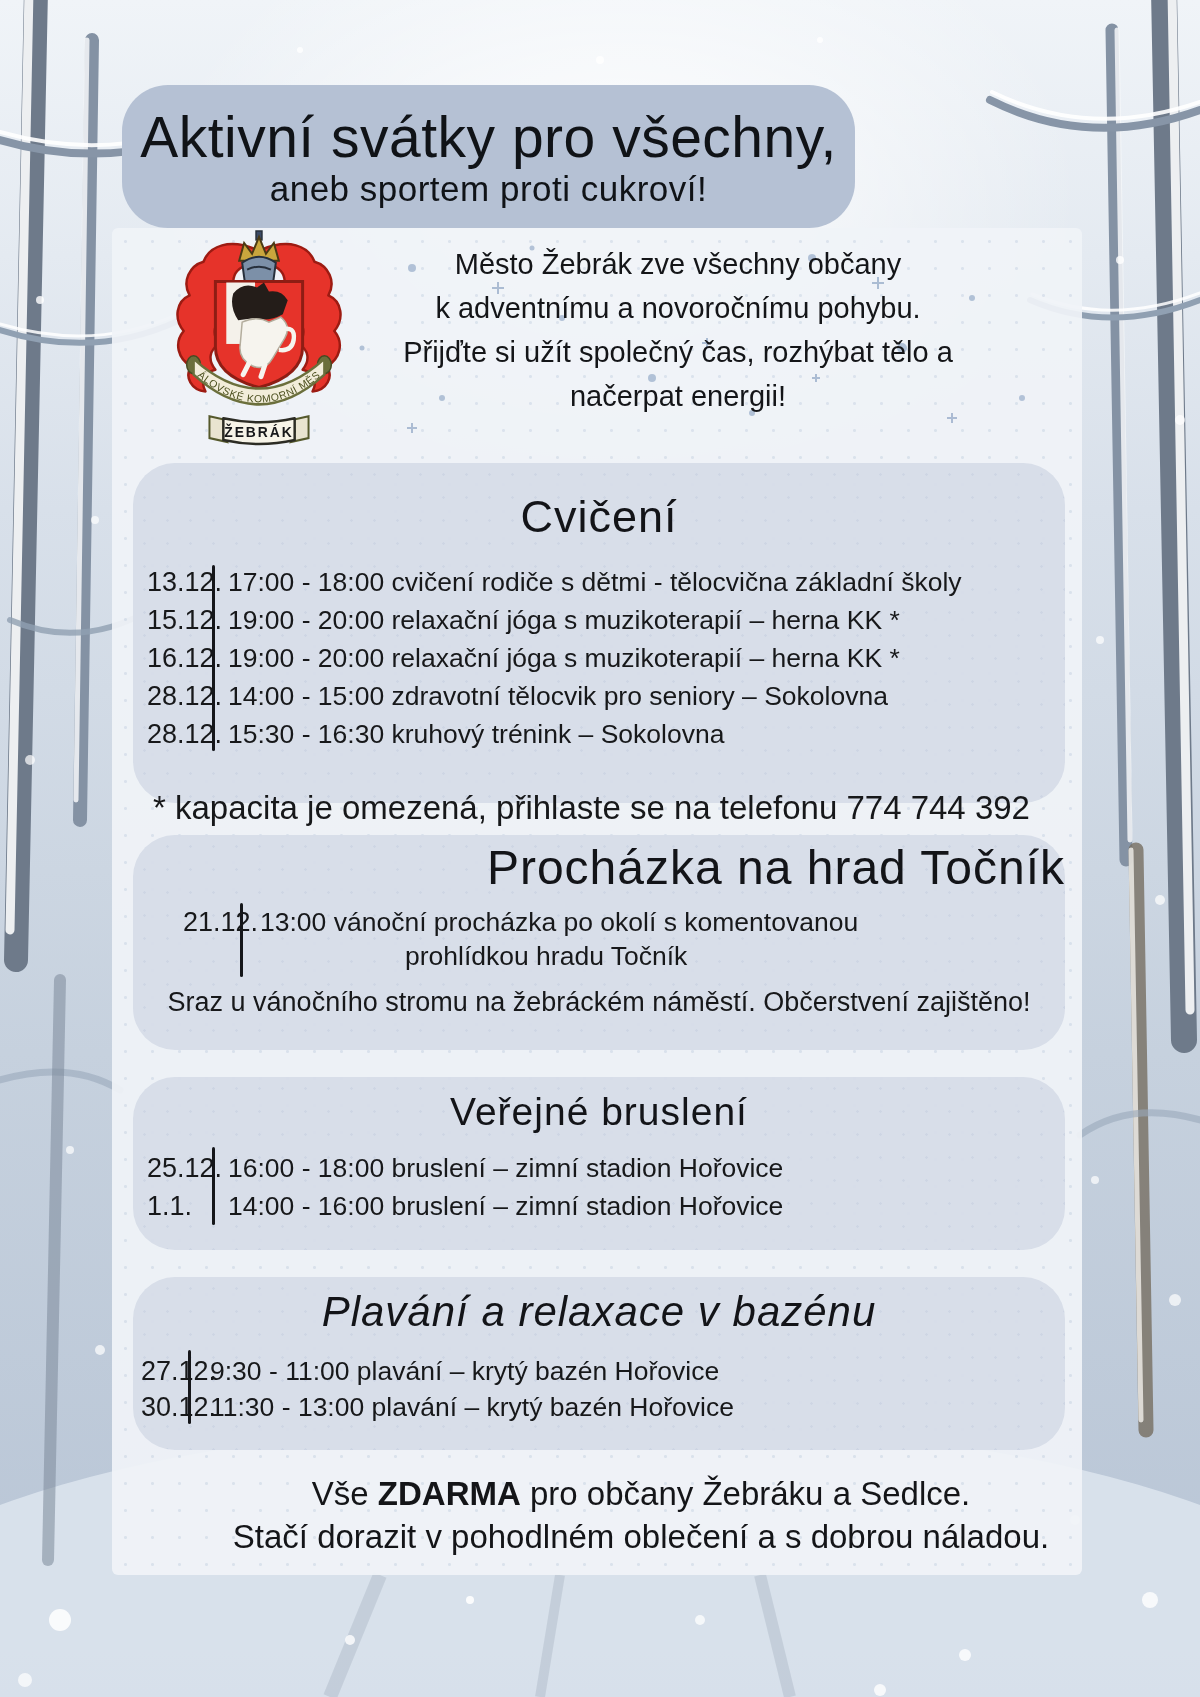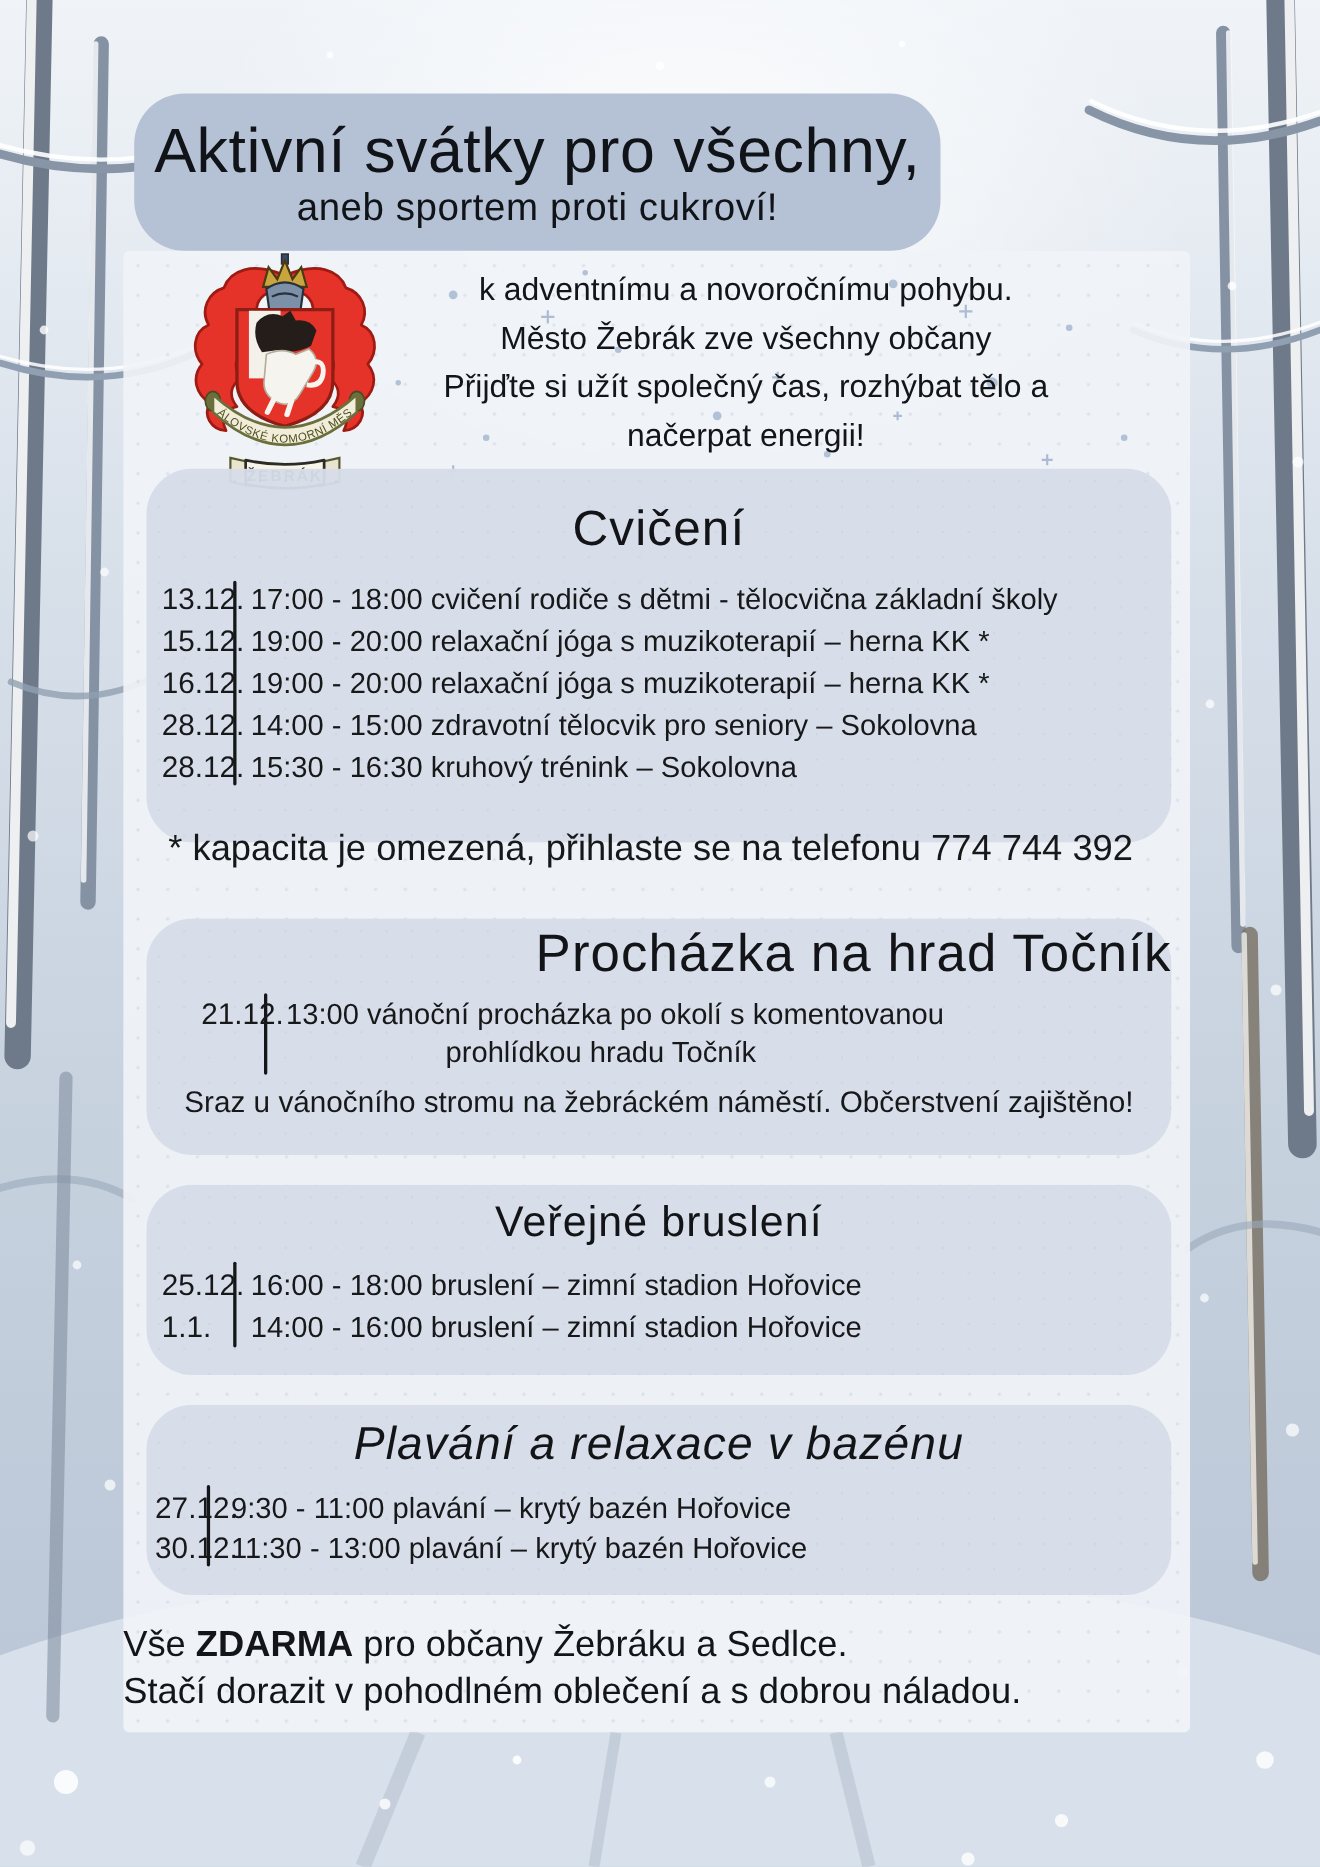--- a/index.html
+++ b/index.html
@@ -32,21 +32,21 @@
     font-size:29px;line-height:44px;text-align:center;color:#141518;
   }
   
   .panel{
     position:absolute;left:133px;width:932px;z-index:3;
     background:rgba(214,221,232,.96);border-radius:42px;
     background-image:radial-gradient(rgba(130,150,185,.12) 1px, transparent 1.5px);
     background-size:23px 23px;
   }
   .panel .heading{position:absolute;left:0;width:100%;text-align:center;font-weight:normal;letter-spacing:1px;color:#131418;margin:0;}
-  .p1{top:426px;height:340px;}
+  .p1{top:463px;height:340px;}
   .p2{top:835px;height:215px;}
   .p3{top:1077px;height:173px;}
   .p4{top:1277px;height:173px;}
   .p1 .heading{top:30px;font-size:45px;line-height:48px;}
   .p2 .heading{top:10px;font-size:48px;line-height:46px;text-align:right;}
   .p3 .heading{top:12px;font-size:39px;line-height:46px;}
   .p4 .heading{top:12px;font-size:42px;line-height:46px;font-style:italic;}
   .rows{position:absolute;}
   .row{display:flex;align-items:flex-start;}
   .date{flex:none;font-size:27px;color:#17181a;}
@@ -70,21 +70,21 @@
   .p4 .rows{left:8px;top:76px;}
   .p4 .row{height:36px;align-items:center;}
   .p4 .date{width:58px;}
   .p4 .txt{padding-left:11px;}
   .p4 .rule{left:55px;top:73px;height:74px;}
   .note1{position:absolute;left:20px;top:326px;font-size:33px;color:#17181a;}
   .note2{position:absolute;left:0;top:152px;width:100%;text-align:center;font-size:27px;color:#17181a;}
   
   .footer{
     position:absolute;left:112px;top:1472px;width:1058px;z-index:3;
-    text-align:left;font-size:33px;line-height:43px;color:#141518;
+    text-align:center;font-size:33px;line-height:43px;color:#141518;
   }
   .footer b{font-weight:bold;}
 </style>
 </head>
 <body>
 
 <svg class="bg" viewBox="0 0 1200 1697" preserveAspectRatio="none" aria-hidden="true">
   <defs>
     <linearGradient id="sky" x1="0" y1="0" x2="0" y2="1">
       <stop offset="0" stop-color="#f0f4f8"></stop>
@@ -225,22 +225,22 @@
   </g>
   <g>
     <polygon points="40,188 58,192 54,203 58,214 40,210" fill="#e9e4d0" stroke="#55592c" stroke-width="2"></polygon>
     <polygon points="140,188 122,192 126,203 122,214 140,210" fill="#e9e4d0" stroke="#55592c" stroke-width="2"></polygon>
     <path d="M54,190 Q90,198 126,190 L126,212 Q90,220 54,212 Z" fill="#f7f4e8" stroke="#2c2c24" stroke-width="2.5" stroke-linejoin="round"></path>
     <text x="90" y="209" text-anchor="middle" font-family="Liberation Sans, sans-serif" font-size="14" font-weight="bold" letter-spacing="2" fill="#17181a">ŽEBRÁK</text>
   </g>
 </svg>
 
 <div class="intro-text">
+  <div>Město Žebrák zve všechny občany</div>
   <div>k adventnímu a novoročnímu pohybu.</div>
-  <div>Město Žebrák zve všechny občany</div>
   <div>Přijďte si užít společný čas, rozhýbat tělo a</div>
   <div>načerpat energii!</div>
 </div>
 
 <section class="panel p1">
   <h3 class="heading">Cvičení</h3>
   <div class="rule"></div>
   <div class="rows">
     <div class="row">
       <span class="date">13.12.</span>

